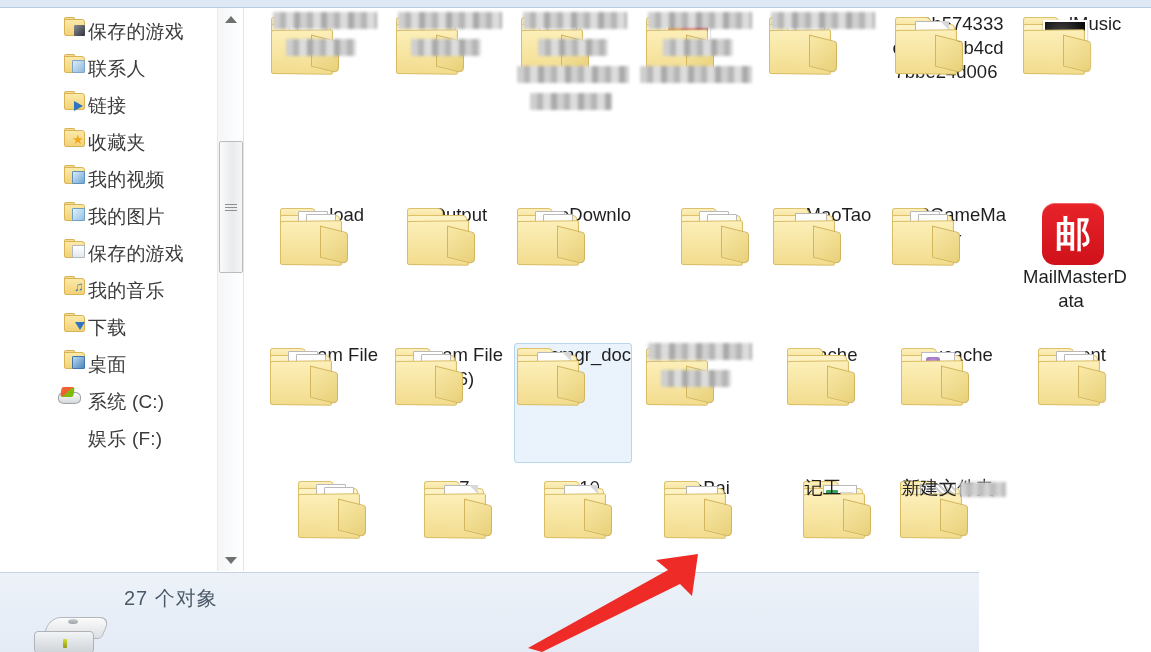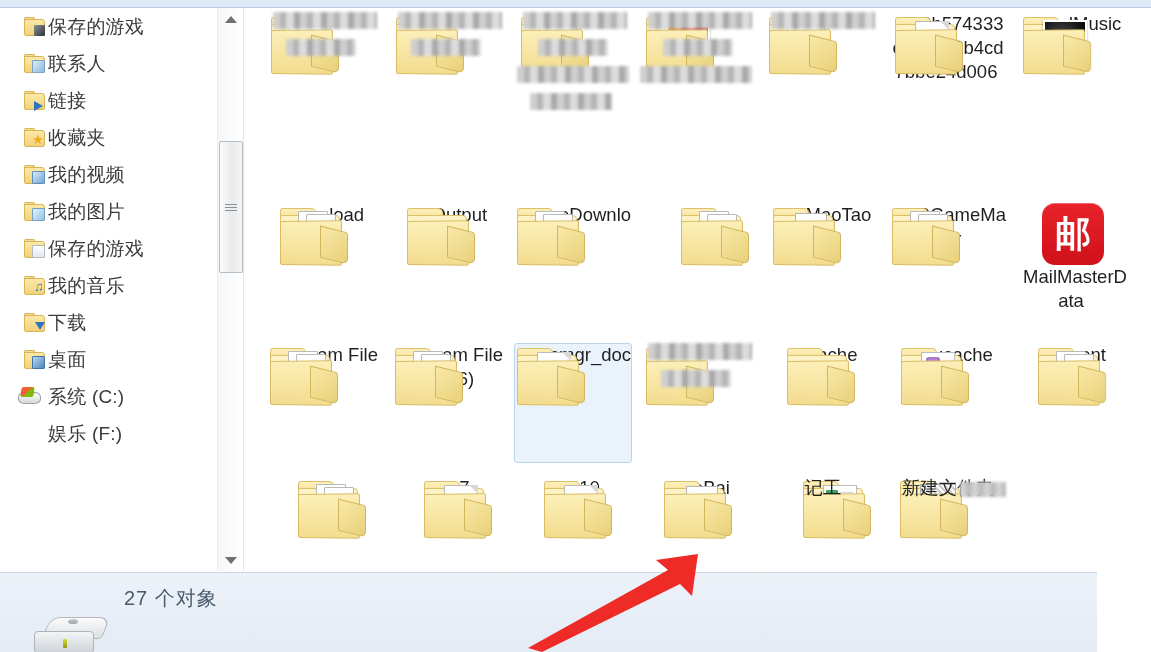--- a/index.html
+++ b/index.html
@@ -14,22 +14,22 @@
   .top-band{position:absolute;left:0;top:0;width:1151px;height:7px;background:#dfe9f5;}
   .top-band-line{position:absolute;left:0;top:7px;width:1151px;height:1px;background:#b8cbe0;}
 
   
   .nav{
     position:absolute;left:0;top:8px;width:215px;height:563px;
     background:#ffffff;overflow:hidden;
   }
   .nav-list{position:absolute;left:0;top:0;width:215px;}
   .nav-item{
-    position:relative;height:37px;display:flex;align-items:center;
-    padding-left:48px;box-sizing:border-box;white-space:nowrap;
+    position:relative;height:37px;display:flex;align-items:flex-end;
+    padding-left:48px;box-sizing:border-box;white-space:nowrap;margin-left:40px;
   }
   .nav-item.selected{
     background:linear-gradient(to bottom,#f6f6f6,#ebebeb);
     border-top:1px solid #e2e2e2;border-bottom:1px solid #dcdcdc;
   }
   .nav-item .ico{
     position:absolute;left:24px;top:50%;margin-top:-9px;
     width:20px;height:18px;
   }
   .nav-item.indent .ico{left:18px;}
@@ -256,21 +256,21 @@
     background:linear-gradient(to bottom,#e8232a,#cf1119);
     display:flex;align-items:center;justify-content:center;
     box-shadow:inset 0 1px 0 rgba(255,255,255,.3);
   }
   .mail-icon span{
     color:#fff;font-size:36px;line-height:36px;font-family:"DejaVu Sans",sans-serif;font-weight:bold;
   }
 
   
   .statusbar{
-    position:absolute;left:0;top:572px;width:1097px;height:80px;
+    position:absolute;left:0;top:572px;width:979px;height:80px;
     background:linear-gradient(to bottom,#edf2f9,#e4ebf5);
     border-top:1px solid #c5d3e3;
   }
   .status-text{
     position:absolute;left:124px;top:12px;font-size:20px;color:#4a5a6a;letter-spacing:1px;
     filter:blur(.3px);
   }
   .drive-glyph{
     position:absolute;left:32px;top:44px;width:76px;height:40px;
   }

